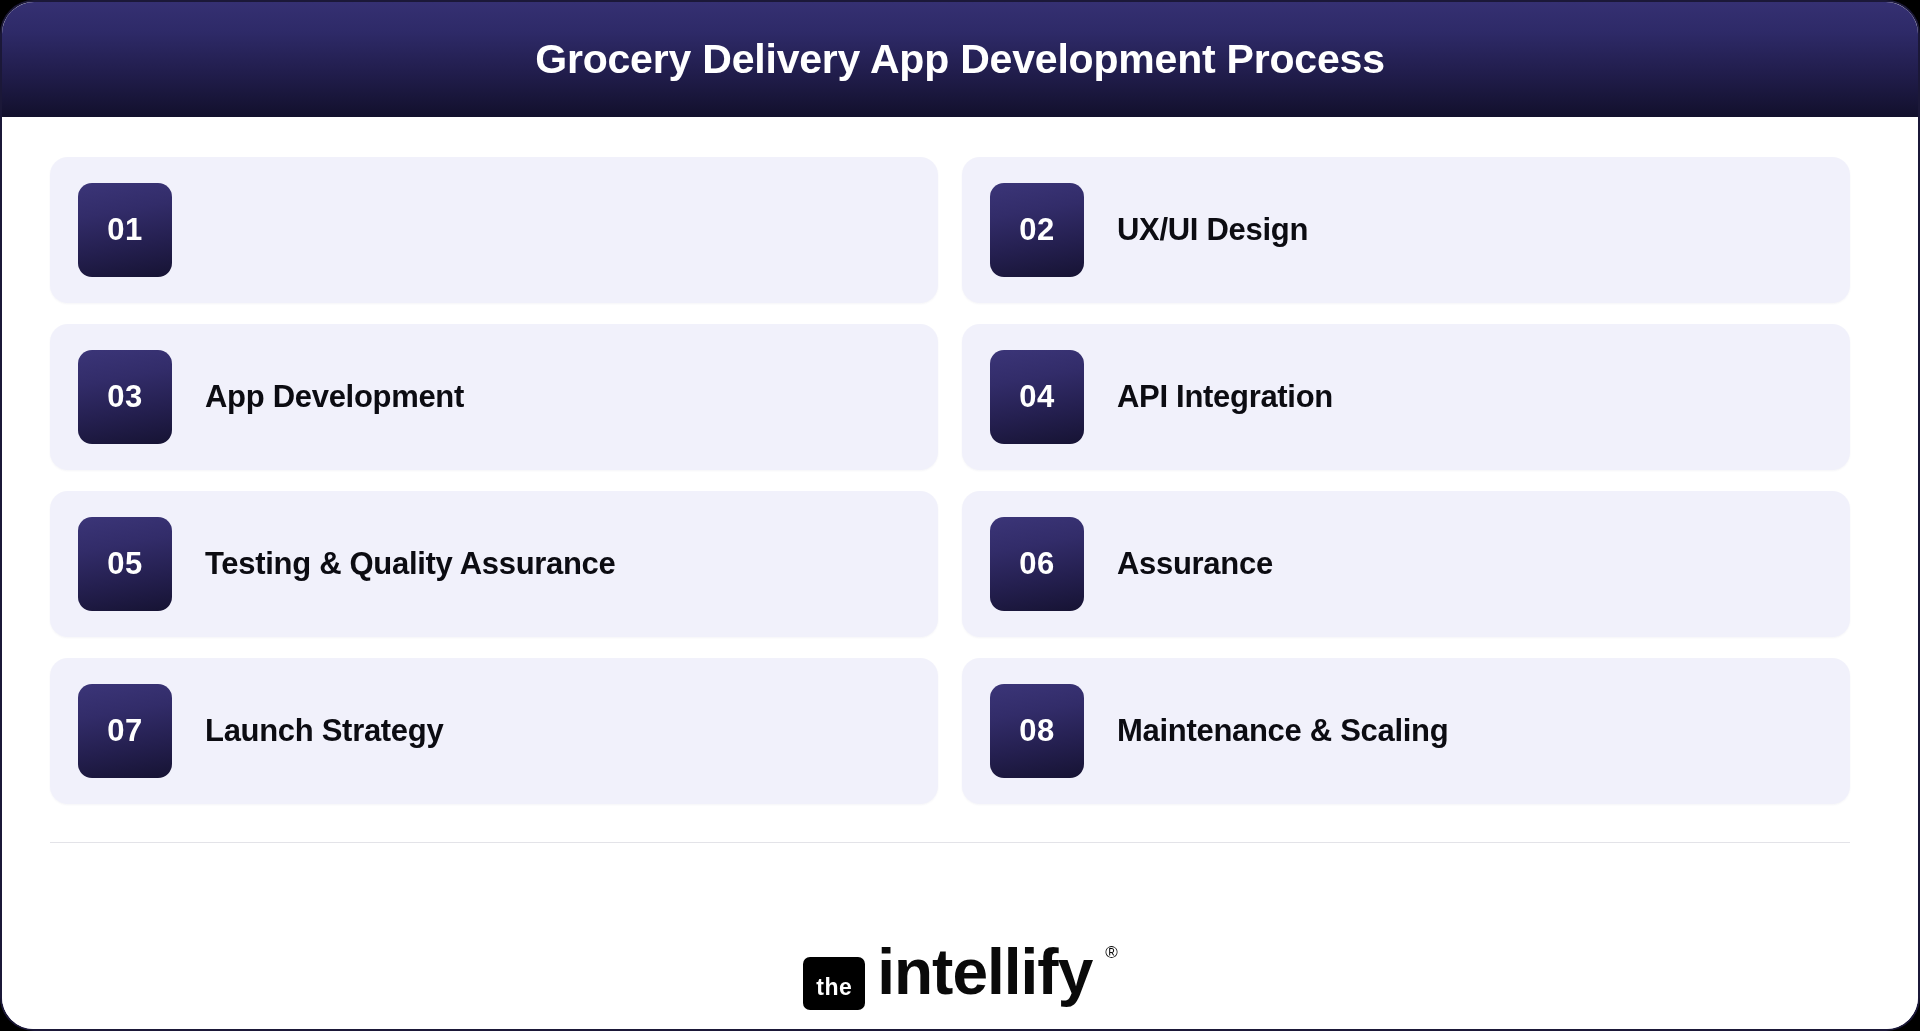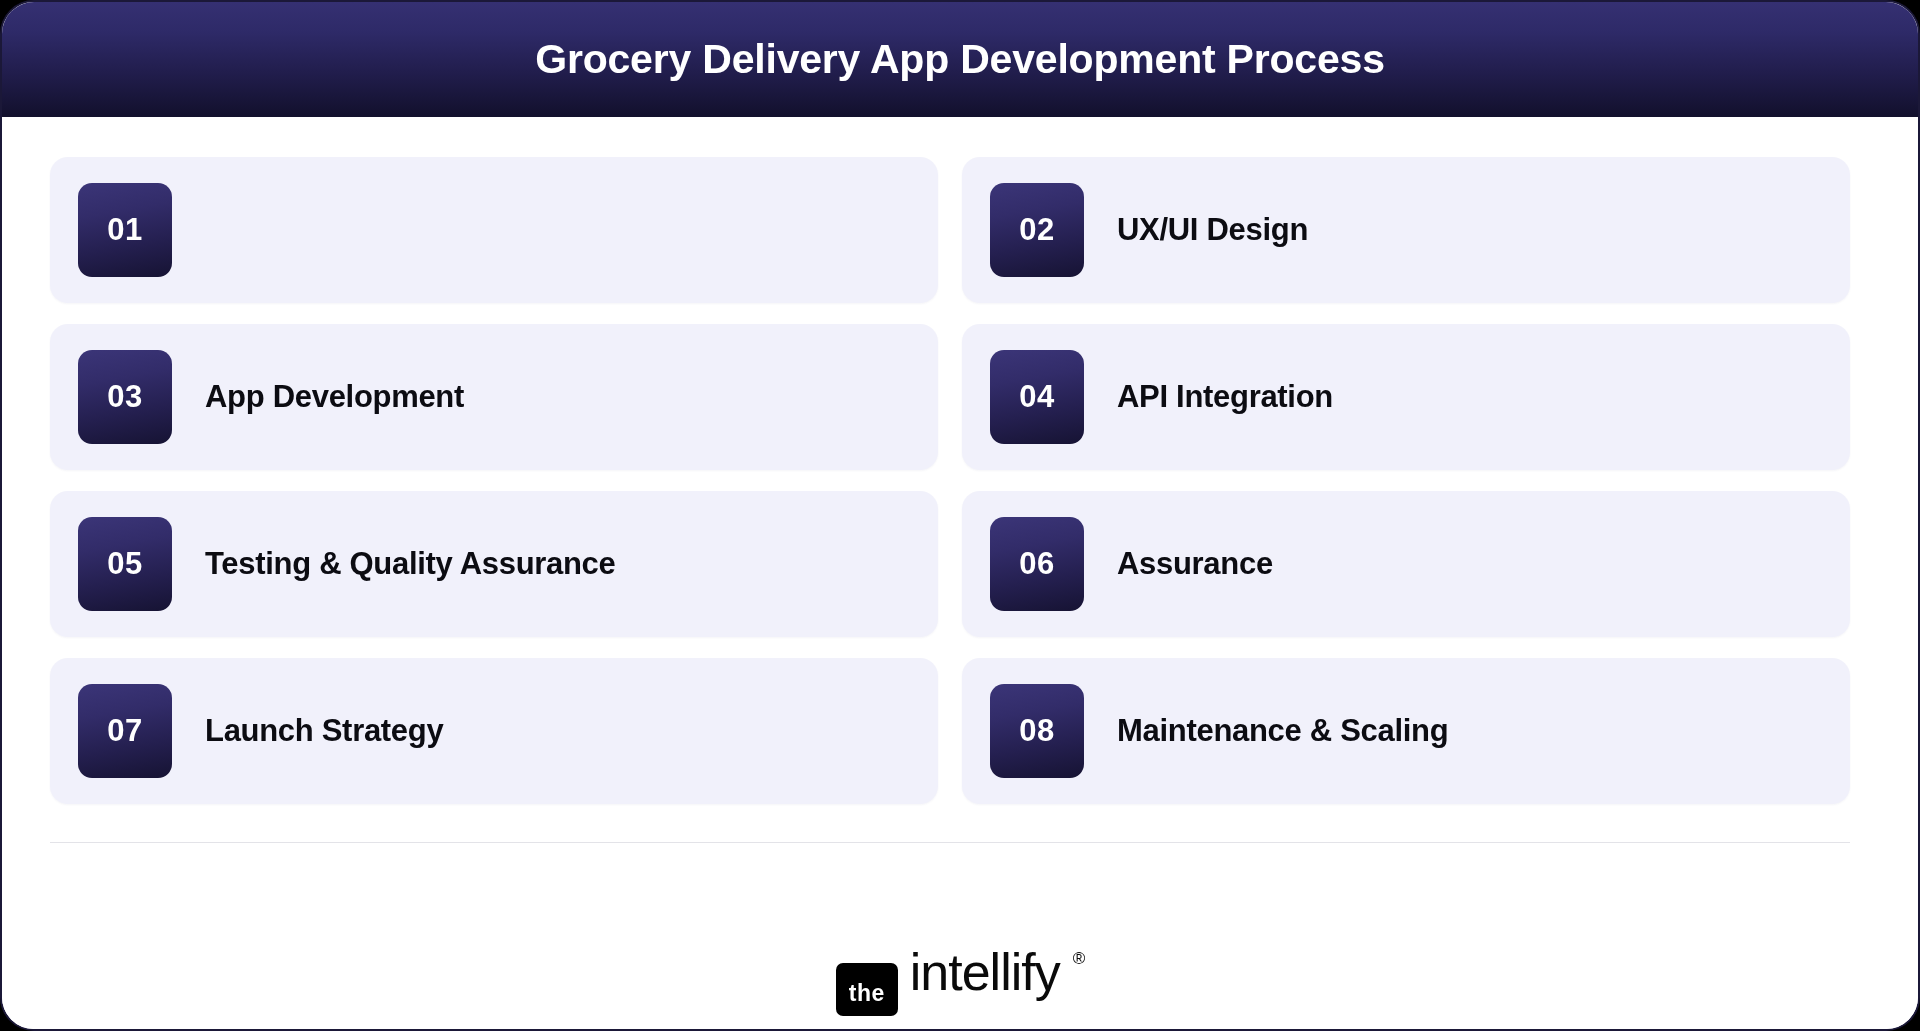--- a/index.html
+++ b/index.html
@@ -125,22 +125,22 @@
     font-weight: 700;
     line-height: 1;
     padding: 19px 13px 11px 13px;
     letter-spacing: 0.5px;
     position: relative;
     top: 17px;
   }
 
   .logo-name {
     color: #0a0a0a;
-    font-size: 52px;
-    font-weight: 400;
+    font-size: 64px;
+    font-weight: 700;
     letter-spacing: -1px;
     line-height: 1;
     position: relative;
   }
 
   .logo-reg {
     color: #0a0a0a;
     font-size: 17px;
     line-height: 1;
     position: relative;

